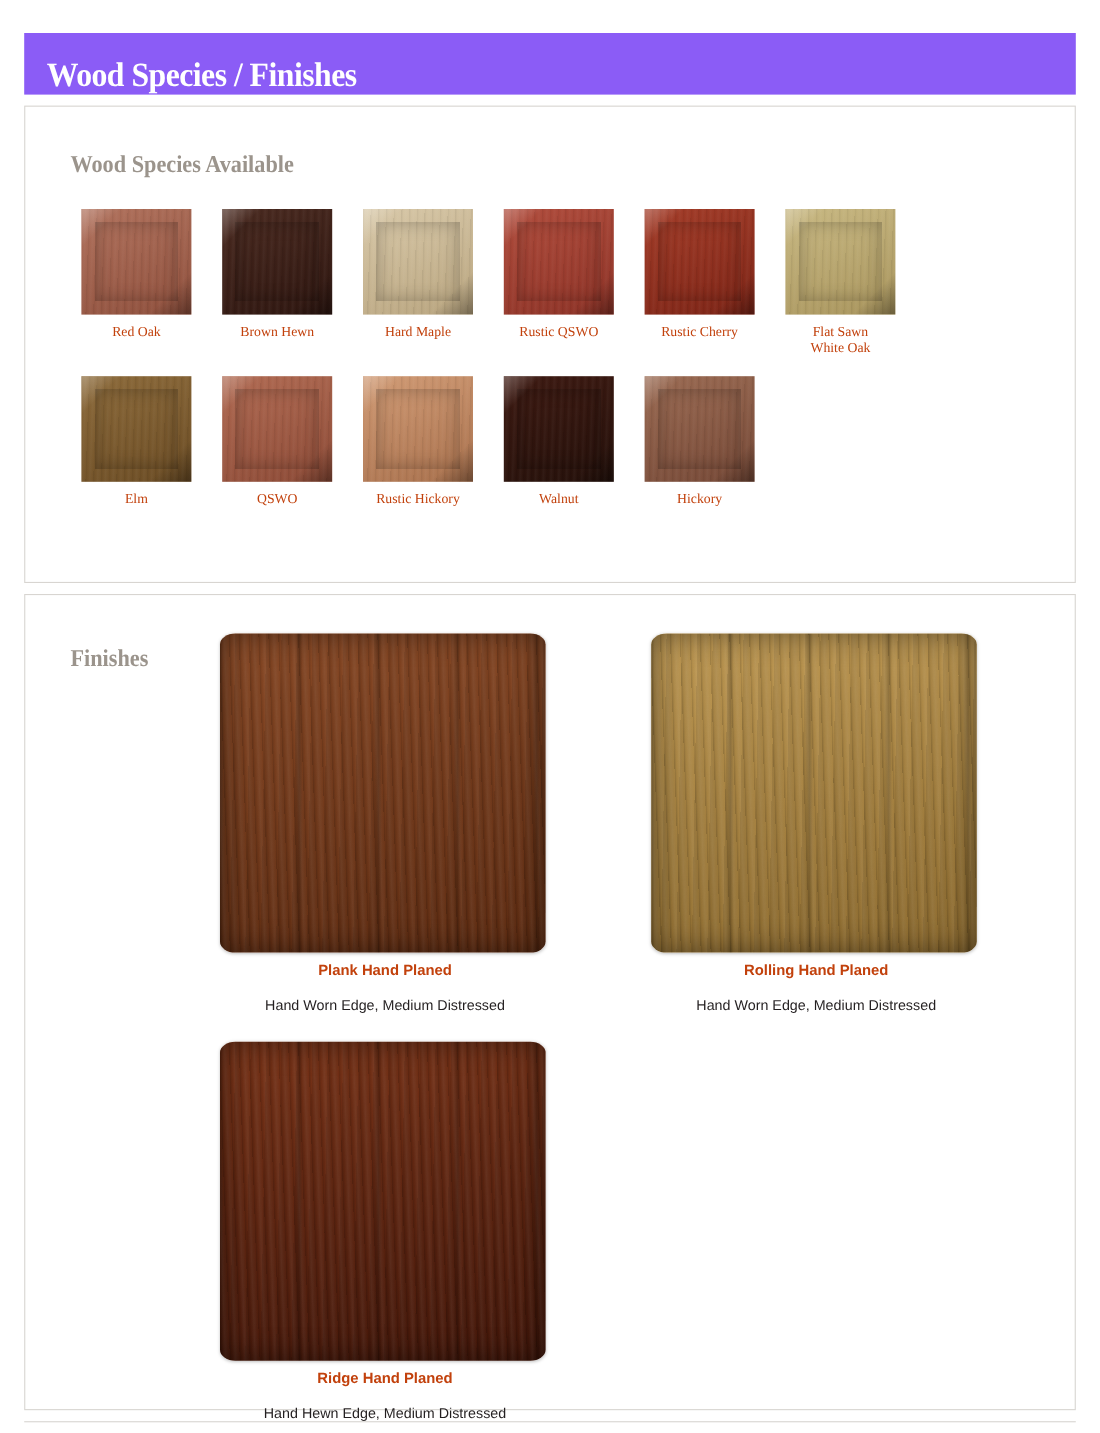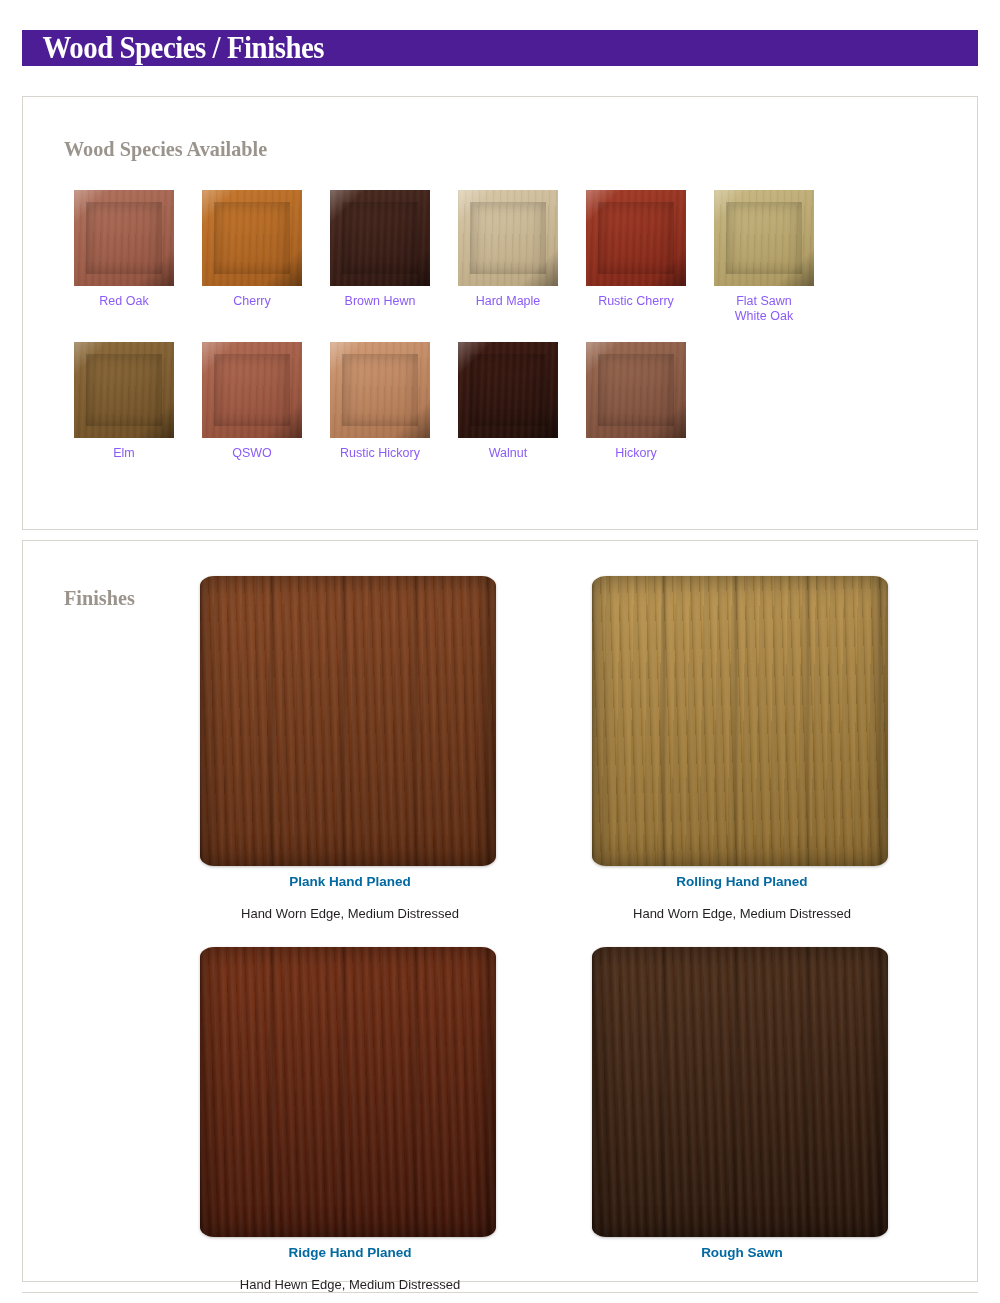--- a/index.html
+++ b/index.html
@@ -15,22 +15,22 @@
     color: #231f20;
     overflow: hidden;
   }
 
   
   .header-bar {
     position: absolute;
     left: 22px;
     top: 30px;
     width: 956px;
-    height: 36px;
-    background: #4c1d95;
+    height: 56px;
+    background: #8b5cf6;
     display: flex;
     align-items: flex-end;
   }
   .header-title {
     font-family: "Liberation Serif", serif;
     font-weight: bold;
     font-size: 31px;
     letter-spacing: -0.5px;
     color: #ffffff;
     padding-left: 22px;
@@ -119,22 +119,22 @@
     inset: 0;
     opacity: 0.35;
     background-image:
       repeating-linear-gradient(92deg, rgba(0,0,0,0.18) 0px, rgba(0,0,0,0.0) 2px, rgba(255,255,255,0.10) 4px, rgba(0,0,0,0.0) 7px);
     pointer-events: none;
   }
   .species-name {
     margin-top: 8px;
     font-size: 12.5px;
     line-height: 15px;
-    color: #8b5cf6;
-    font-family: Liberation Sans, sans-serif;
+    color: #c2410c;
+    font-family: Liberation Serif, serif;
     text-align: center;
   }
 
   
   .finish-grid {
     position: absolute;
     left: 200px;
     top: 576px;
     width: 730px;
   }
@@ -174,21 +174,21 @@
   .finish-img .edgedark {
     position: absolute;
     inset: 0;
     box-shadow: inset 0 0 28px rgba(0,0,0,0.45);
     border-radius: 14px / 10px;
   }
   .finish-title {
     margin-top: 8px;
     font-size: 13.5px;
     font-weight: bold;
-    color: #0369a1;
+    color: #c2410c;
   }
   .finish-sub {
     margin-top: 17px;
     font-size: 13px;
     color: #231f20;
   }
 
   .bottom-rule {
     position: absolute;
     left: 22px;
@@ -214,47 +214,47 @@
           <div class="swatch" style="background: linear-gradient(160deg, rgb(176, 113, 92) 0%, rgb(142, 79, 60) 100%);">
             <div class="grain"></div>
             <div class="inner-shade"></div>
             <div class="bevel"></div>
           </div>
         </div>
         <div class="species-name">Red Oak</div>
       </div>
       <div class="species-item">
         <div class="swatch-wrap">
-          <div class="swatch" style="background: linear-gradient(160deg, rgb(196, 118, 44) 0%, rgb(160, 90, 28) 100%);">
-            <div class="grain"></div>
-            <div class="inner-shade"></div>
-            <div class="bevel"></div>
-          </div>
-        </div>
-        <div class="species-name">Cherry</div>
-      </div>
-      <div class="species-item">
-        <div class="swatch-wrap">
           <div class="swatch" style="background: linear-gradient(160deg, rgb(74, 42, 32) 0%, rgb(46, 22, 16) 100%);">
             <div class="grain"></div>
             <div class="inner-shade"></div>
             <div class="bevel"></div>
           </div>
         </div>
         <div class="species-name">Brown Hewn</div>
       </div>
       <div class="species-item">
         <div class="swatch-wrap">
           <div class="swatch" style="background: linear-gradient(160deg, rgb(216, 200, 168) 0%, rgb(184, 164, 126) 100%);">
             <div class="grain"></div>
             <div class="inner-shade"></div>
             <div class="bevel"></div>
           </div>
         </div>
         <div class="species-name">Hard Maple</div>
+      </div>
+      <div class="species-item">
+        <div class="swatch-wrap">
+          <div class="swatch" style="background: linear-gradient(160deg, rgb(176, 76, 60) 0%, rgb(140, 50, 38) 100%);">
+            <div class="grain"></div>
+            <div class="inner-shade"></div>
+            <div class="bevel"></div>
+          </div>
+        </div>
+        <div class="species-name">Rustic QSWO</div>
       </div>
       <div class="species-item">
         <div class="swatch-wrap">
           <div class="swatch" style="background: linear-gradient(160deg, rgb(163, 60, 40) 0%, rgb(124, 36, 22) 100%);">
             <div class="grain"></div>
             <div class="inner-shade"></div>
             <div class="bevel"></div>
           </div>
         </div>
         <div class="species-name">Rustic Cherry</div>
@@ -350,24 +350,16 @@
     <div class="finish-row">
       <div class="finish-item">
         <div class="finish-img" style="background: linear-gradient(170deg, rgb(122, 52, 24) 0%, rgb(67, 23, 10) 100%);">
           <div class="planks"></div>
           <div class="texture"></div>
           <div class="edgedark"></div>
         </div>
         <div class="finish-title">Ridge Hand Planed</div>
         <div class="finish-sub">Hand Hewn Edge, Medium Distressed</div>
       </div>
-      <div class="finish-item">
-        <div class="finish-img" style="background: linear-gradient(170deg, rgb(83, 51, 30) 0%, rgb(42, 23, 12) 100%);">
-          <div class="planks"></div>
-          <div class="texture"></div>
-          <div class="edgedark"></div>
-        </div>
-        <div class="finish-title">Rough Sawn</div>
-      </div>
     </div>
   </div>
 
 <div class="bottom-rule"></div>
 
 </body></html>

